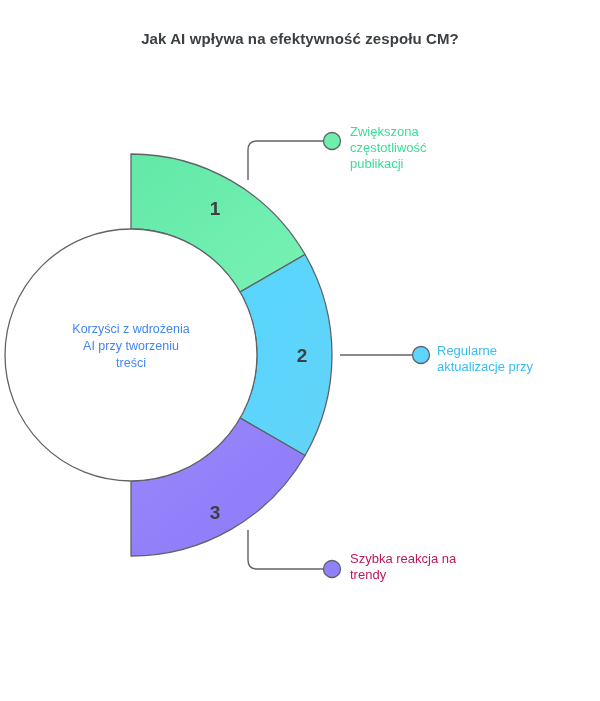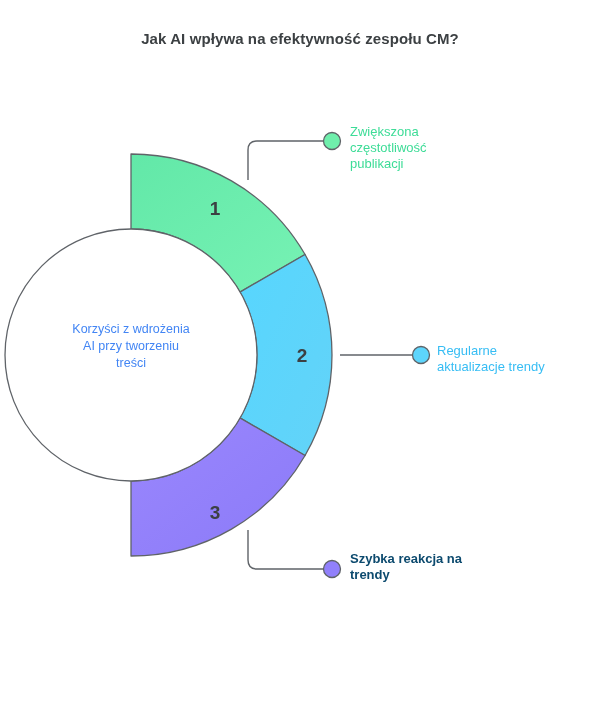--- a/index.html
+++ b/index.html
@@ -44,21 +44,21 @@
     text-anchor: middle;
   }
   .legend-label {
     position: absolute;
     font-size: 13px;
     line-height: 16px;
     white-space: pre-line;
   }
   #legend-label-1 { left: 350px; top: 124px; color: #3ddc97; }
   #legend-label-2 { left: 437px; top: 343px; color: #36bdf4; }
-  #legend-label-3 { left: 350px; top: 551px; color: #0c4a6e; font-weight: bold; }
+  #legend-label-3 { left: 350px; top: 551px; color: #be185d; }
 </style>
 </head>
 <body>
 
 <div id="chart-title">Jak AI wpływa na efektywność zespołu CM?</div>
 
 <svg id="donut" width="600" height="701" viewBox="0 0 600 701">
 
   <defs>
     <linearGradient id="grad1" x1="0" y1="0" x2="1" y2="1">
@@ -98,15 +98,15 @@
   <circle cx="421" cy="355" r="8.5" fill="#5DD5FC" stroke="#5f6368" stroke-width="1.3"></circle>
 
   <path d="M 248 530 L 248 560 Q 248 569 257 569 L 325 569" fill="none" stroke="#5f6368" stroke-width="1.4"></path>
   <circle cx="332" cy="569" r="8.5" fill="#9180FB" stroke="#5f6368" stroke-width="1.3"></circle>
 </svg>
 
 <div class="legend-label" id="legend-label-1">Zwiększona
 częstotliwość
 publikacji</div>
 <div class="legend-label" id="legend-label-2">Regularne
-aktualizacje trendy</div>
+aktualizacje przy</div>
 <div class="legend-label" id="legend-label-3">Szybka reakcja na
 trendy</div>
 
 </body></html>

